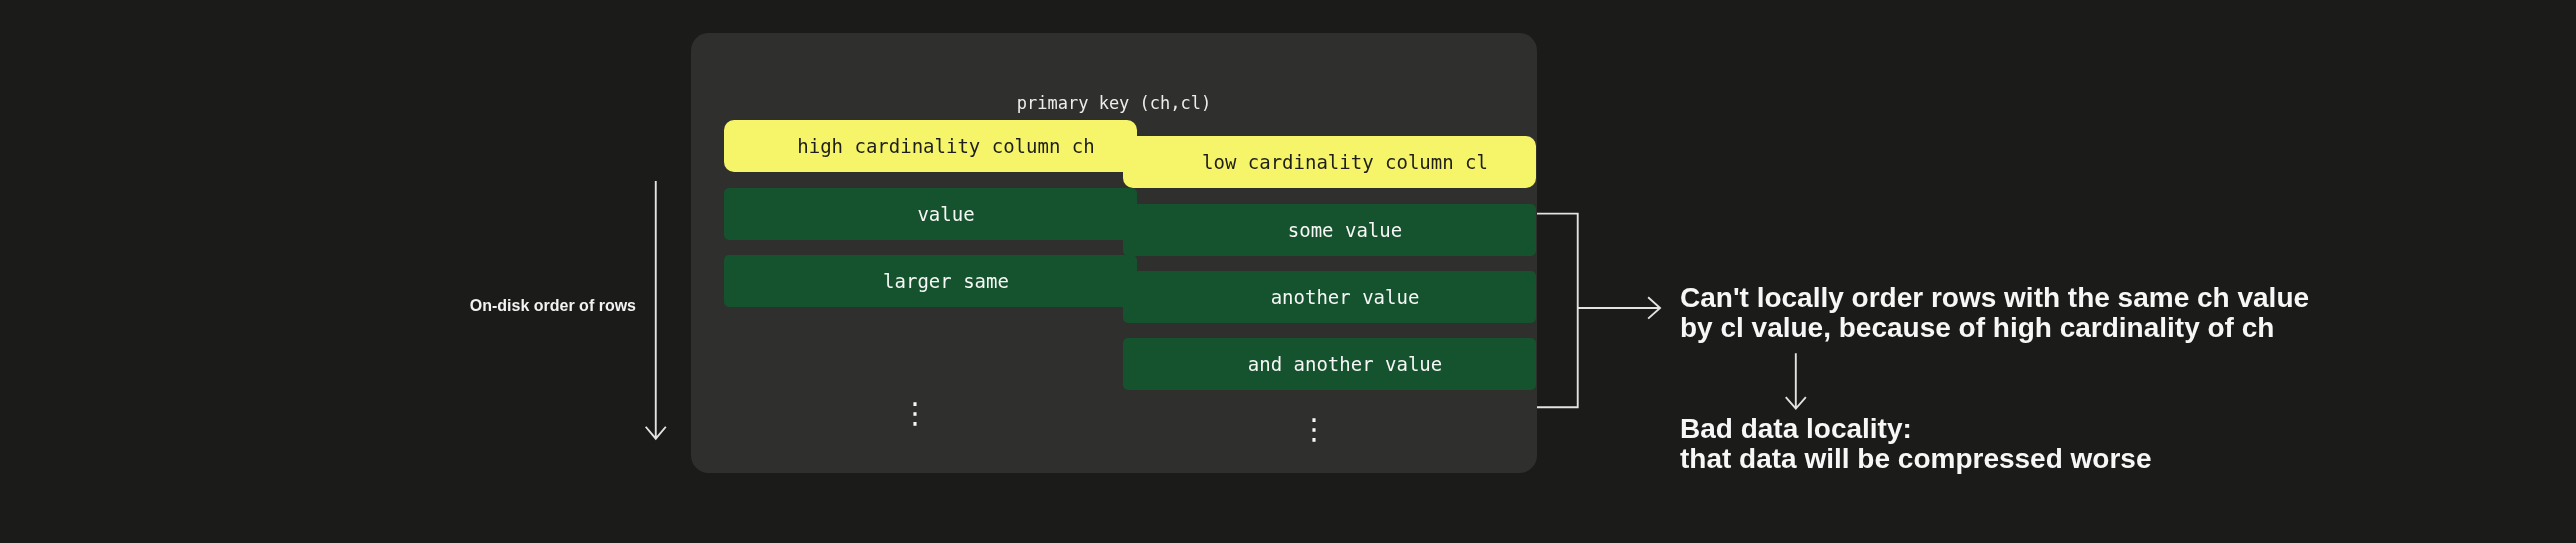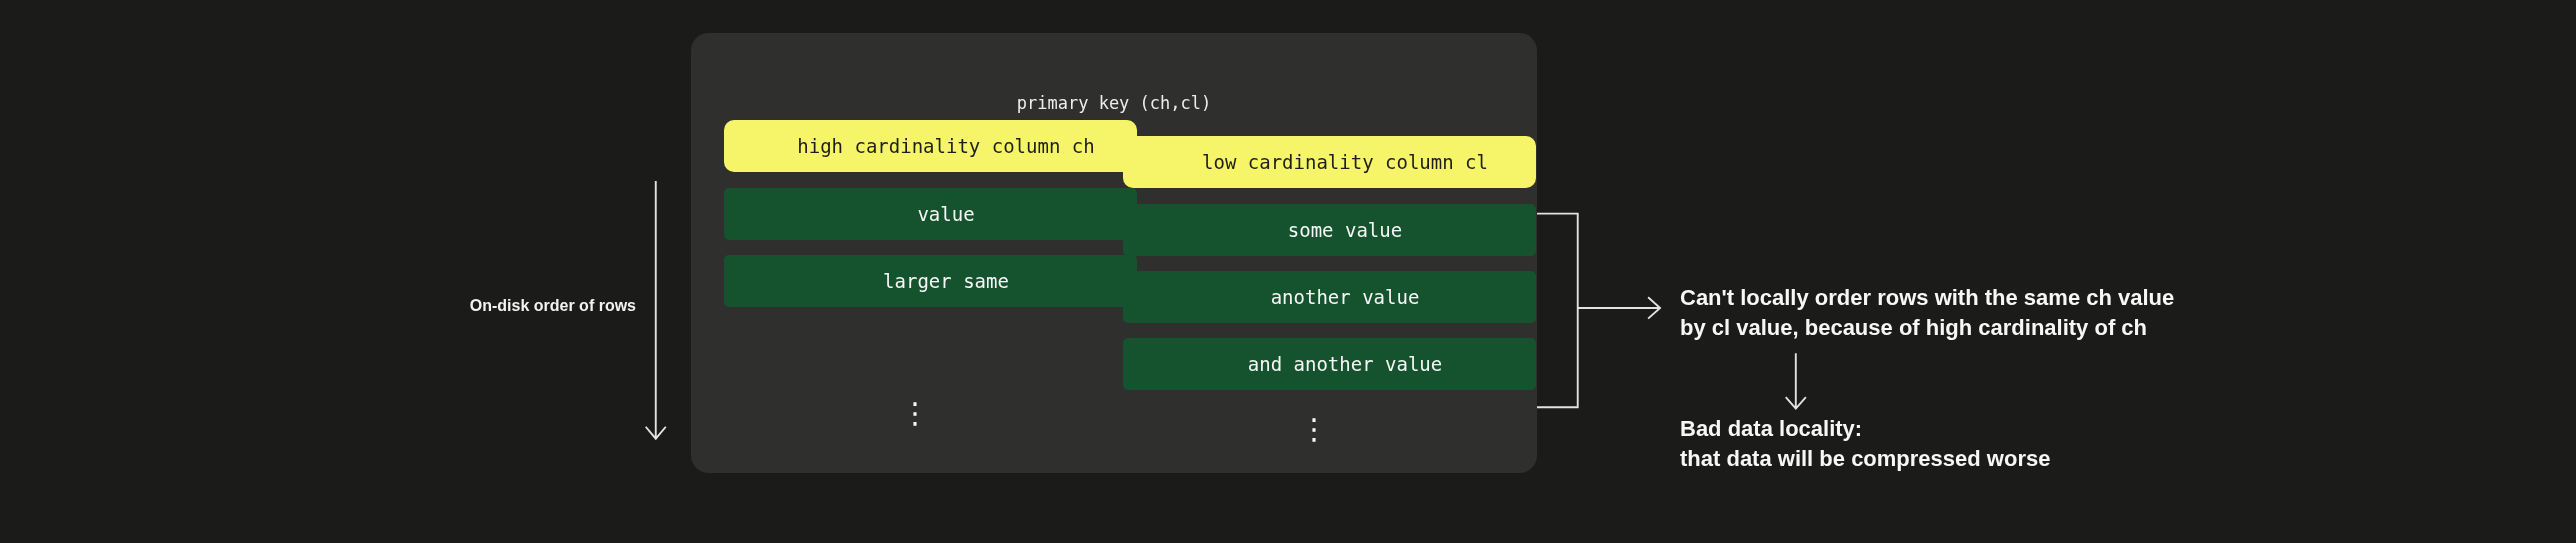--- a/index.html
+++ b/index.html
@@ -18,21 +18,21 @@
   .cell{background:#14532d;color:#f7f7f7;border-radius:5px;}
   .col-l{left:33px;}
   .col-r{left:432px;margin-top:16px;}
   .r1{top:155px;} .r2{top:222px;} .r3{top:289px;}
   .ellipsis{position:absolute;top:345px;width:382px;height:69px;display:flex;align-items:center;justify-content:center;
          color:#f7f7f7;font-family:"DejaVu Sans Mono","Liberation Mono",monospace;font-size:29px;}
 
   .left-label{position:absolute;left:352px;top:297px;width:284px;text-align:right;
          font-size:16px;font-weight:600;color:#f2f2f2;white-space:nowrap;}
 
-  .ann{position:absolute;left:1680px;color:#f7f7f7;font-size:22px;font-weight:600;line-height:30px;white-space:nowrap;}
+  .ann{position:absolute;left:1680px;color:#f7f7f7;font-size:28px;font-weight:600;line-height:30px;white-space:nowrap;}
   .ann-top{top:283px;}
   .ann-bottom{top:414px;}
 </style>
 </head>
 <body>
 
 <div class="stage">
 
   <svg class="connectors" viewBox="0 0 4098 864" xmlns="http://www.w3.org/2000/svg">
 

